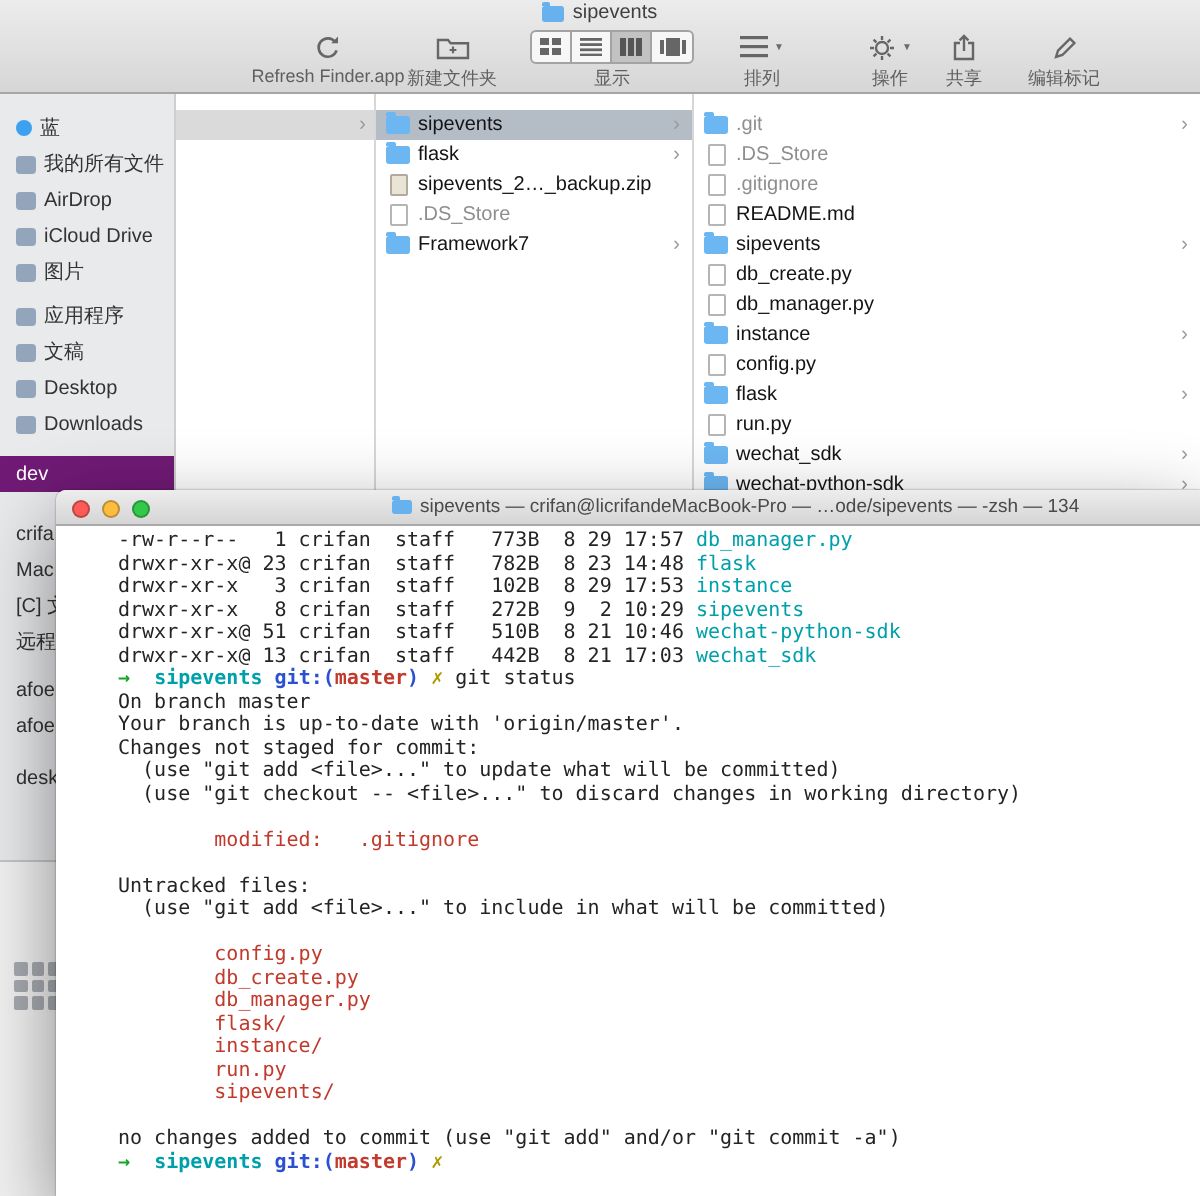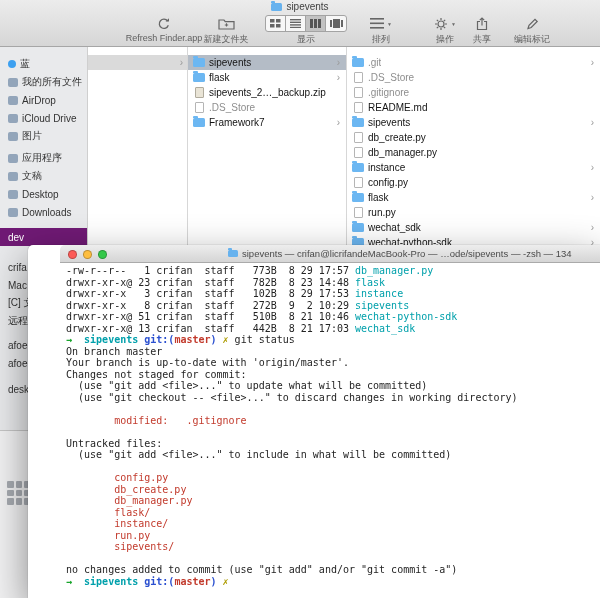--- a/index.html
+++ b/index.html
@@ -55,31 +55,31 @@
 
   
   .bl-panel { position:absolute; left:0; top:430px; width:57px; height:168px; background:#f2f2f3;
     border-top:1px solid #c6c6c6; border-right:1px solid #c6c6c6; border-top-right-radius:7px; }
   .grid-icon { position:absolute; left:7px; top:50px; width:24px; height:24px;
     display:grid; grid-template-columns:repeat(3,1fr); gap:2px; }
   .grid-icon span { background:#a7abb1; border-radius:1px; }
 
   
   .terminal { position:absolute; left:28px; top:245px; right:0; bottom:0; background:#fff;
-    border-radius:5px 0 0 0; box-shadow:0 14px 40px rgba(0,0,0,.45), 0 0 1px rgba(0,0,0,.5);padding-left:32px; }
+    border-radius:5px 0 0 0; box-shadow:0 14px 40px rgba(0,0,0,.45), 0 0 1px rgba(0,0,0,.5); }
   .t-titlebar { position:relative; height:18px; background:linear-gradient(#ededed,#d5d5d5);
     border-bottom:1px solid #aaa; border-radius:5px 0 0 0; }
   .lights { position:absolute; left:8px; top:4.5px; display:flex; gap:6px; }
   .light { width:9px; height:9px; border-radius:50%; border:0.5px solid rgba(0,0,0,.25); }
   .light.red { background:#fc5b57; } .light.yellow { background:#fdbe40; } .light.green { background:#34c84a; }
   .t-title { position:absolute; left:168px; right:2px; top:0; bottom:0; display:flex; align-items:center; gap:4px;
     font-size:9.5px; color:#4a4a4a; white-space:nowrap; overflow:hidden; }
   .t-title .mini-folder { width:10px; height:7px; }
   .t-body { padding:2px 0 0 6px; font-family:"DejaVu Sans Mono","Liberation Mono",monospace;
-    font-size:10px; line-height:11.5px; color:#242424; overflow:hidden; height:calc(100% - 18px); }
+    font-size:10px; line-height:11.5px; color:#242424; overflow:hidden; height:calc(100% - 18px);margin-left:25px; }
   .tline { white-space:pre; min-height:11.5px; }
   .bold { font-weight:700; }
   .c-cy { color:#00a0ab; } .c-rd { color:#c23a2c; } .c-gr { color:#19a52c; }
   .c-bl { color:#2b50d0; } .c-yl { color:#ad9c00; }
 </style>
 </head>
 <body>
 
 <div class="finder">
   <div class="f-chrome">

